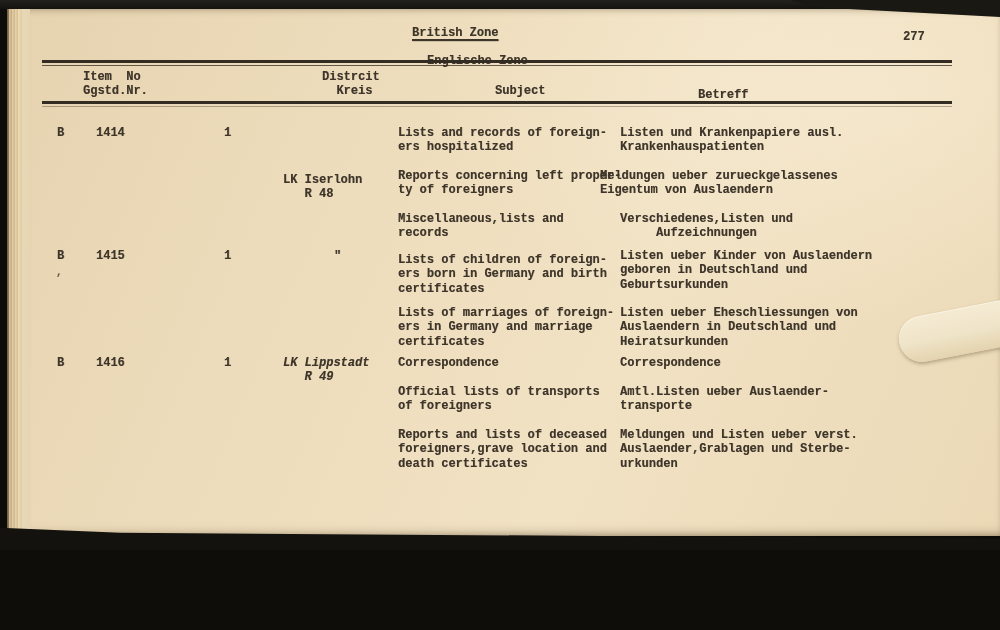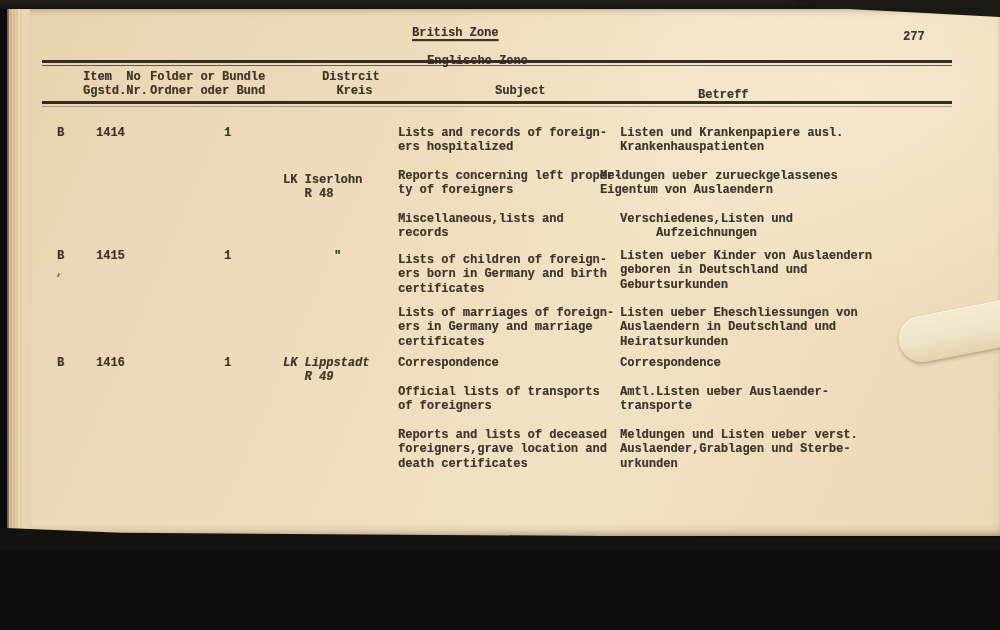--- a/index.html
+++ b/index.html
@@ -88,22 +88,20 @@
   <div class="t" style="left:427px;top:46px;margin-top:8px;">Englische Zone</div>
   <div class="t" style="left:903px;top:30px;">277</div>
 
   <div class="rule thick" style="top:60px;"></div>
   <div class="rule thin" style="top:65px;"></div>
   <div class="rule thick" style="top:101px;"></div>
   <div class="rule thin" style="top:106px;opacity:.35;"></div>
 
   <div class="t" style="left:83px;top:70px;">Item  No
 Ggstd.Nr.</div>
-  <div class="t" style="left:150px;top:70px;">Folder or Bundle
-Ordner oder Bund</div>
   <div class="t" style="left:322px;top:70px;">Distrcit
   Kreis</div>
   <div class="t" style="left:495px;top:84px;">Subject</div>
   <div class="t" style="left:698px;top:88px;">Betreff</div>
 
   <div>
     <div class="t" style="left:57px;top:126px;">B</div>
     <div class="t" style="left:96px;top:126px;">1414</div>
     <div class="t" style="left:224px;top:126px;">1</div>
     <div class="t" style="left:283px;top:126px;margin-top:47px;">LK Iserlohn

